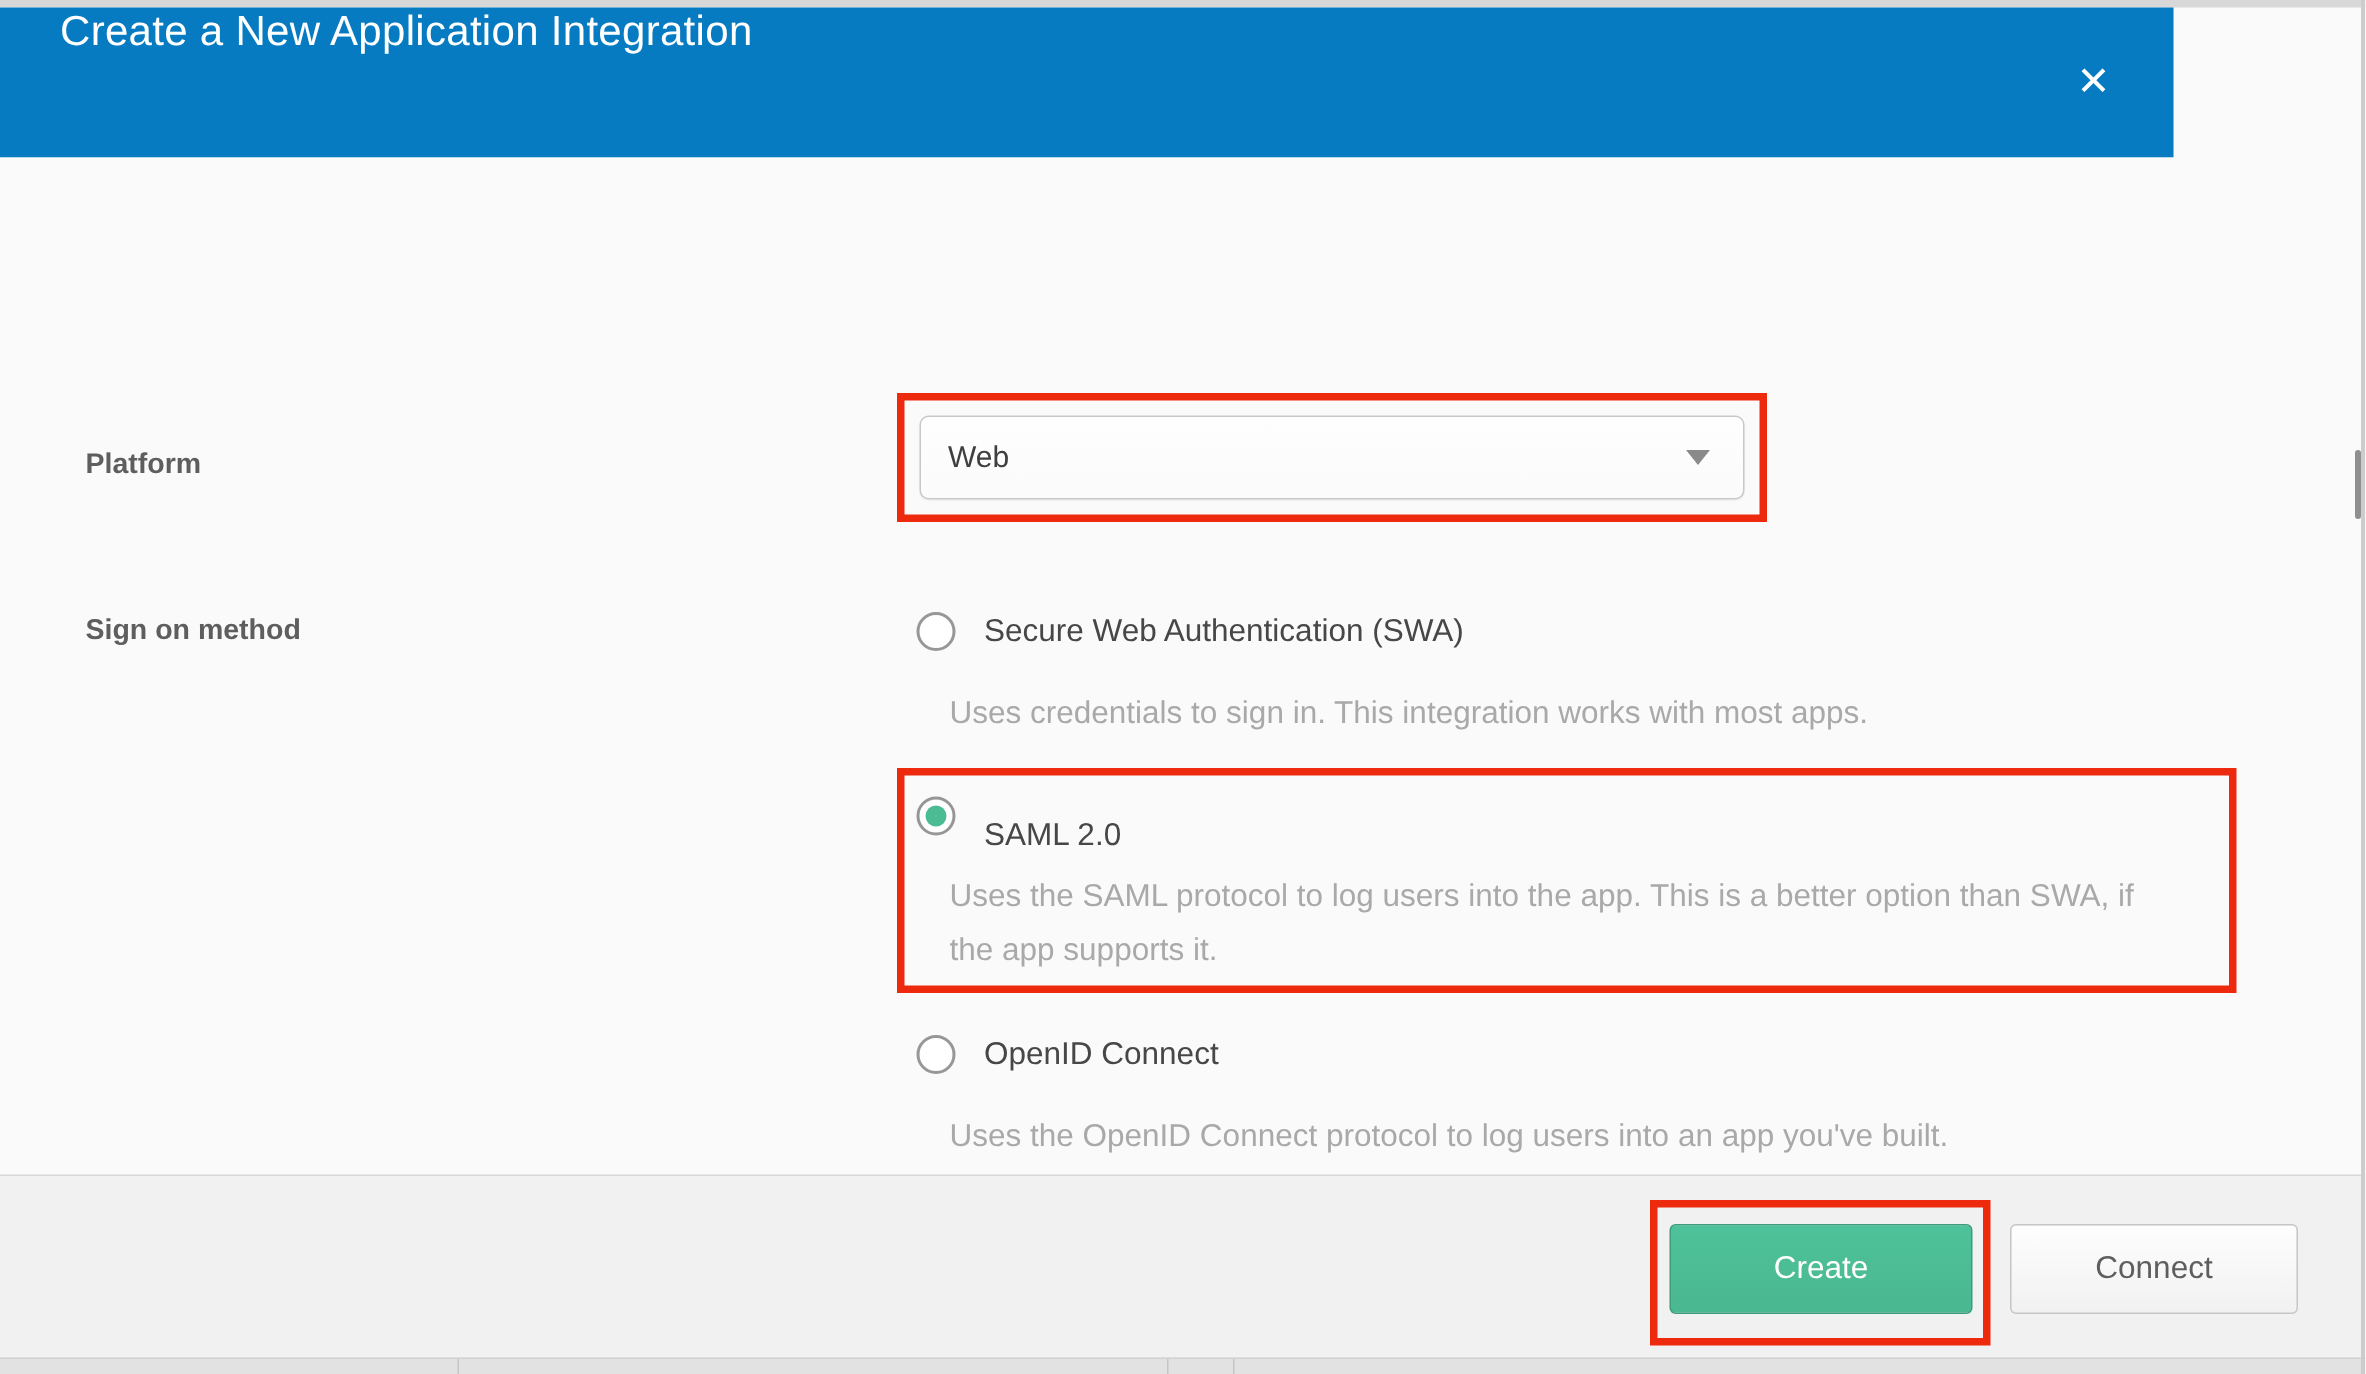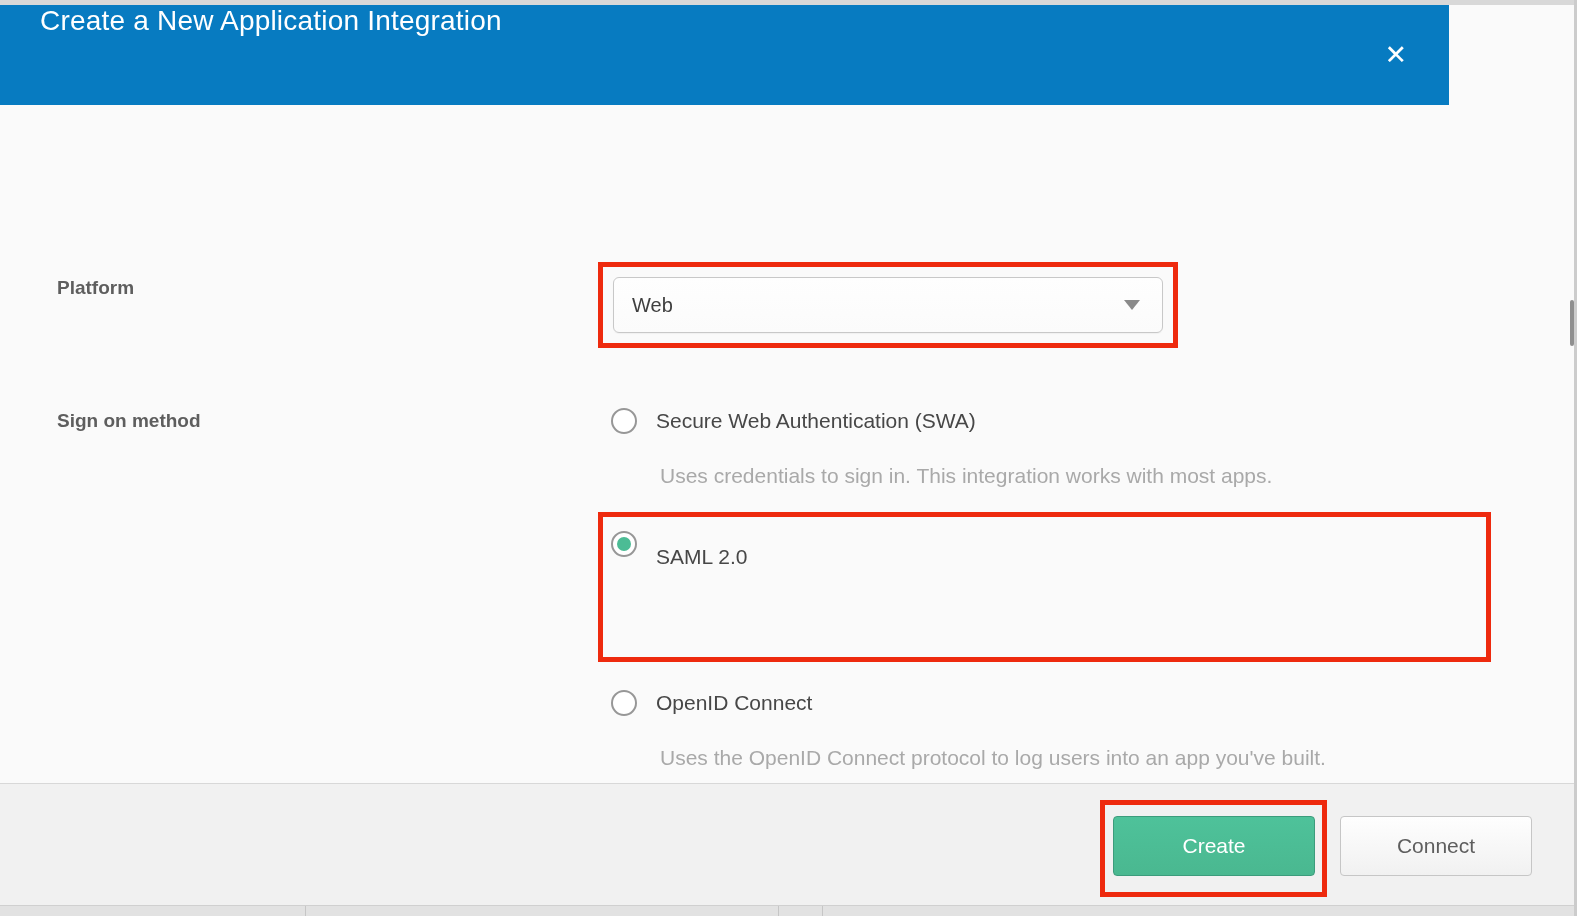--- a/index.html
+++ b/index.html
@@ -52,21 +52,21 @@
   
   .modal-body {
     position: absolute; left: 0; top: 105px; width: 1577px; height: 678px;
     background: #fafafa;
   }
 
   .field-label {
     position: absolute; left: 57px;
     color: #5e5e5e; font-size: 19px; font-weight: 700;
   }
-  .label-platform { top: 172px; }
+  .label-platform { top: 194px; }
   .label-signon  { top: 305px; }
 
   
   .annotation {
     position: absolute; border: 5px solid #ee2a0e; background: transparent;
     pointer-events: none; z-index: 5;
   }
   .ann-platform { left: 598px; top: 157px; width: 580px; height: 86px; }
   .ann-saml     { left: 598px; top: 407px; width: 893px; height: 150px; }
   .ann-create   { left: 1100px; top: 800px; width: 227px; height: 97px; }
@@ -98,21 +98,21 @@
     position: absolute; left: 50%; top: 50%; transform: translate(-50%, -50%);
     width: 14px; height: 14px; border-radius: 50%; background: transparent;
   }
   .radio.selected .dot { background: #4cbc95; }
 
   .option-title {
     position: absolute; left: 656px;
     color: #474747; font-size: 21px; font-weight: 400; cursor: pointer;
   }
   .option-desc {
-    position: absolute; left: 660px;
+    position: absolute; left: 633px;
     color: #a9a9a9; font-size: 21px; line-height: 36px; width: 820px;
   }
 
   .radio-swa    { top: 303px; }
   .title-swa    { top: 304px; }
   .desc-swa     { top: 353px; }
 
   .radio-saml   { top: 426px; }
   .title-saml   { top: 427px; margin-top: 13px; }
   .desc-saml    { top: 475px; }
@@ -170,20 +170,21 @@
         <span class="dot"></span>
       </div>
     <div class="option-title title-swa">Secure Web Authentication (SWA)</div>
     <div class="option-desc desc-swa">Uses credentials to sign in. This integration works with most apps.</div>
 
     <div class="annotation ann-saml"></div>
     <div class="radio selected radio-saml">
         <span class="dot"></span>
       </div>
     <div class="option-title title-saml">SAML 2.0</div>
+    <div class="option-desc desc-saml">Uses the SAML protocol to log users into the app. This is a better option than SWA, if the app supports it.</div>
 
     <div class="radio radio-oidc">
         <span class="dot"></span>
       </div>
     <div class="option-title title-oidc">OpenID Connect</div>
     <div class="option-desc desc-oidc">Uses the OpenID Connect protocol to log users into an app you've built.</div>
 
   </div>
 
   <div class="modal-footer"></div>

